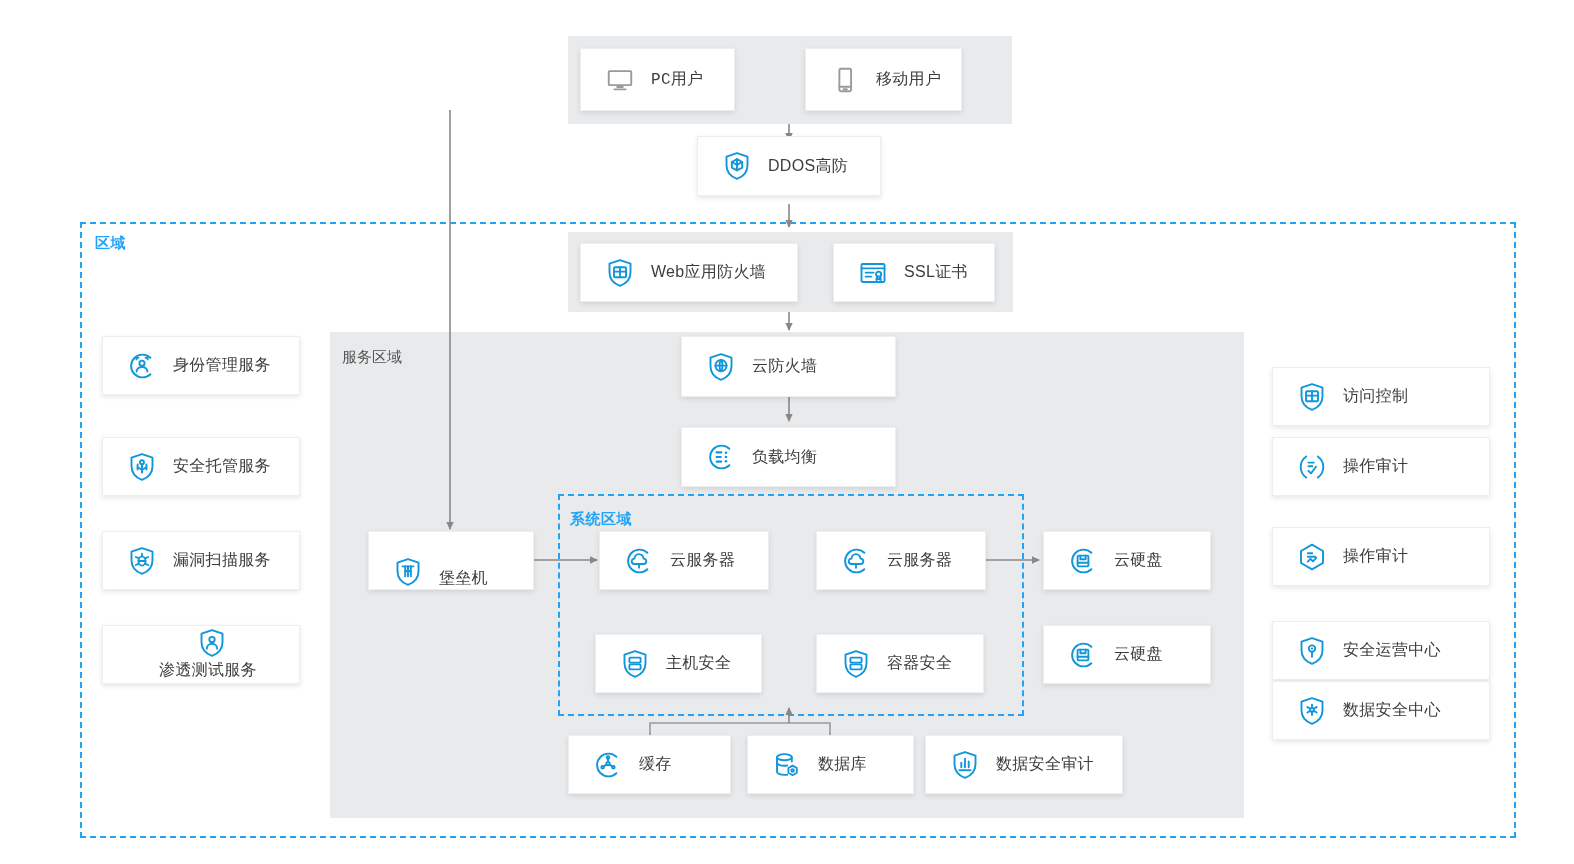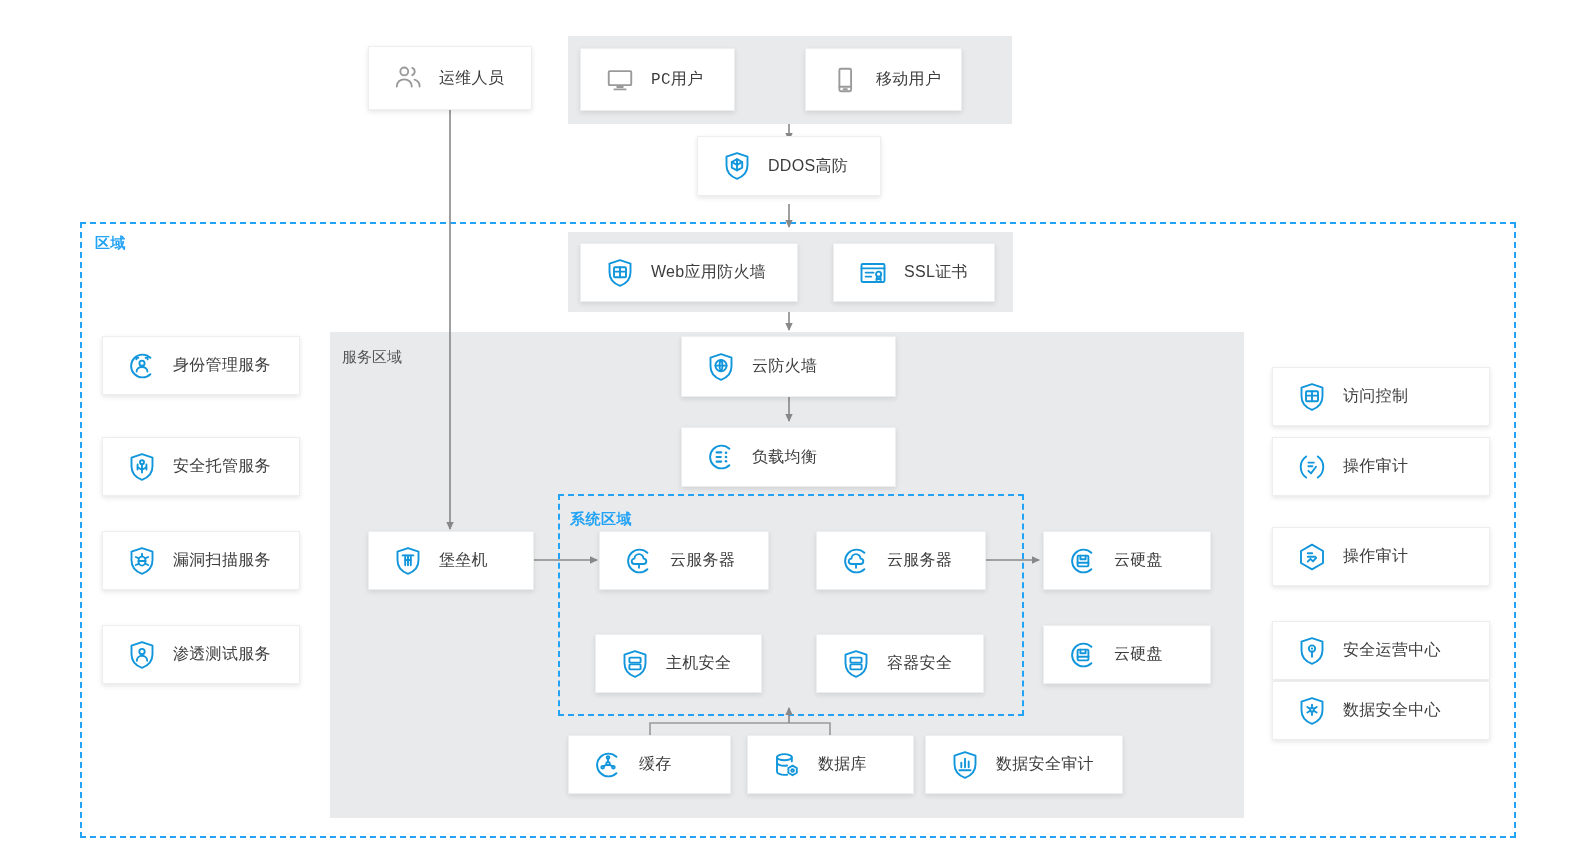--- a/index.html
+++ b/index.html
@@ -85,31 +85,20 @@
     <path d="M450,110 L450,529" stroke="#888" stroke-width="1.6" fill="none" marker-end="url(#ah)"></path>
 
     <path d="M534,560 L597,560" stroke="#888" stroke-width="1.6" fill="none" marker-end="url(#ah)"></path>
 
     <path d="M985,560 L1039,560" stroke="#888" stroke-width="1.6" fill="none" marker-end="url(#ah)"></path>
 
     <path d="M650,736 L650,723 L830,723 L830,736" stroke="#9a9a9a" stroke-width="1.6" fill="none"></path>
     <path d="M789,723 L789,708" stroke="#888" stroke-width="1.6" fill="none" marker-end="url(#ahu)"></path>
   </svg>
 
-  <div class="node" style="left:368px;top:46px;width:164px;height:64px;">
-    <span class="ico">
-      <svg width="30" height="30" viewBox="0 0 32 32" fill="none" stroke="#9a9a9a" stroke-width="2" stroke-linecap="round" stroke-linejoin="round">
-        <circle cx="12" cy="9" r="4.2"></circle>
-        <path d="M4 25c0-4.5 3.6-7.6 8-7.6s8 3.1 8 7.6"></path>
-        <path d="M20.5 5.2a4.2 4.2 0 0 1 0 7.8"></path>
-        <path d="M23 17.8c3.3 1 5.4 3.8 5.4 7.2"></path>
-      </svg>
-    </span>
-    <span class="lbl">运维人员</span>
-  </div>
 
   <div class="node" style="left:580px;top:48px;width:155px;height:63px;font-family:Liberation Mono, monospace;">
     <span class="ico">
       <svg width="30" height="30" viewBox="0 0 32 32" fill="none" stroke="#9a9a9a" stroke-width="2" stroke-linecap="round" stroke-linejoin="round">
         <rect x="4" y="6.5" width="24" height="15" rx="1"></rect>
         <path d="M10 26h12"></path>
           <path d="M13 23.5h6"></path>
       </svg>
     </span>
     <span class="lbl">PC用户</span>
@@ -178,21 +167,21 @@
         <path d="M24.4 7.8A11.4 11.4 0 1 0 24.4 24.2"></path>
         <path d="M11.6 11.4h4.6M11.6 16h4.2M11.6 20.6h4.6" stroke-width="2.2"></path>
         <circle cx="21" cy="11.8" r="1.3" fill="#1296db" stroke="none"></circle>
         <circle cx="21" cy="16" r="1.3" fill="#1296db" stroke="none"></circle>
         <circle cx="21" cy="20.2" r="1.3" fill="#1296db" stroke="none"></circle>
       </svg>
     </span>
     <span class="lbl">负载均衡</span>
   </div>
 
-  <div class="node" style="left:368px;top:531px;width:166px;height:59px;">
+  <div class="node" style="left:368px;top:531px;width:166px;height:59px;align-items:flex-end;">
     <span class="ico">
       <svg width="32" height="32" viewBox="0 0 32 32" fill="none" stroke="#1296db" stroke-width="1.9" stroke-linecap="round" stroke-linejoin="round">
         <path d="M16 3.2 5.5 6.6v8.6c0 6.4 4.4 11.4 10.5 13.6 6.1-2.2 10.5-7.2 10.5-13.6V6.6z"></path>
         <path d="M10.6 10.4h10.8"></path>
         <path d="M13.2 10.4v9.8M18.8 10.4v9.8"></path>
         <path d="M16 10.4v9.8"></path>
         <path d="M13.2 15h5.6"></path>
       </svg>
     </span>
     <span class="lbl">堡垒机</span>
@@ -336,21 +325,21 @@
         <path d="M16 3.2 5.5 6.6v8.6c0 6.4 4.4 11.4 10.5 13.6 6.1-2.2 10.5-7.2 10.5-13.6V6.6z"></path>
         <ellipse cx="16" cy="16" rx="3.5" ry="4.6"></ellipse>
         <path d="M16 11.4V8.8"></path>
         <path d="M12.5 13.2 9.8 12M19.5 13.2l2.7-1.2M12.5 18.8 9.8 20M19.5 18.8l2.7 1.2"></path>
         <path d="M12.5 16h7"></path>
       </svg>
     </span>
     <span class="lbl">漏洞扫描服务</span>
   </div>
 
-  <div class="node" style="left:102px;top:625px;width:198px;height:59px;">
+  <div class="node" style="left:102px;top:625px;width:198px;height:59px;flex-direction:column;">
     <span class="ico">
       <svg width="32" height="32" viewBox="0 0 32 32" fill="none" stroke="#1296db" stroke-width="1.9" stroke-linecap="round" stroke-linejoin="round">
         <path d="M16 3.2 5.5 6.6v8.6c0 6.4 4.4 11.4 10.5 13.6 6.1-2.2 10.5-7.2 10.5-13.6V6.6z"></path>
         <circle cx="16" cy="12.6" r="2.7"></circle>
         <path d="M10.8 21.8c0-3 2.3-5 5.2-5s5.2 2 5.2 5"></path>
       </svg>
     </span>
     <span class="lbl">渗透测试服务</span>
   </div>
 

